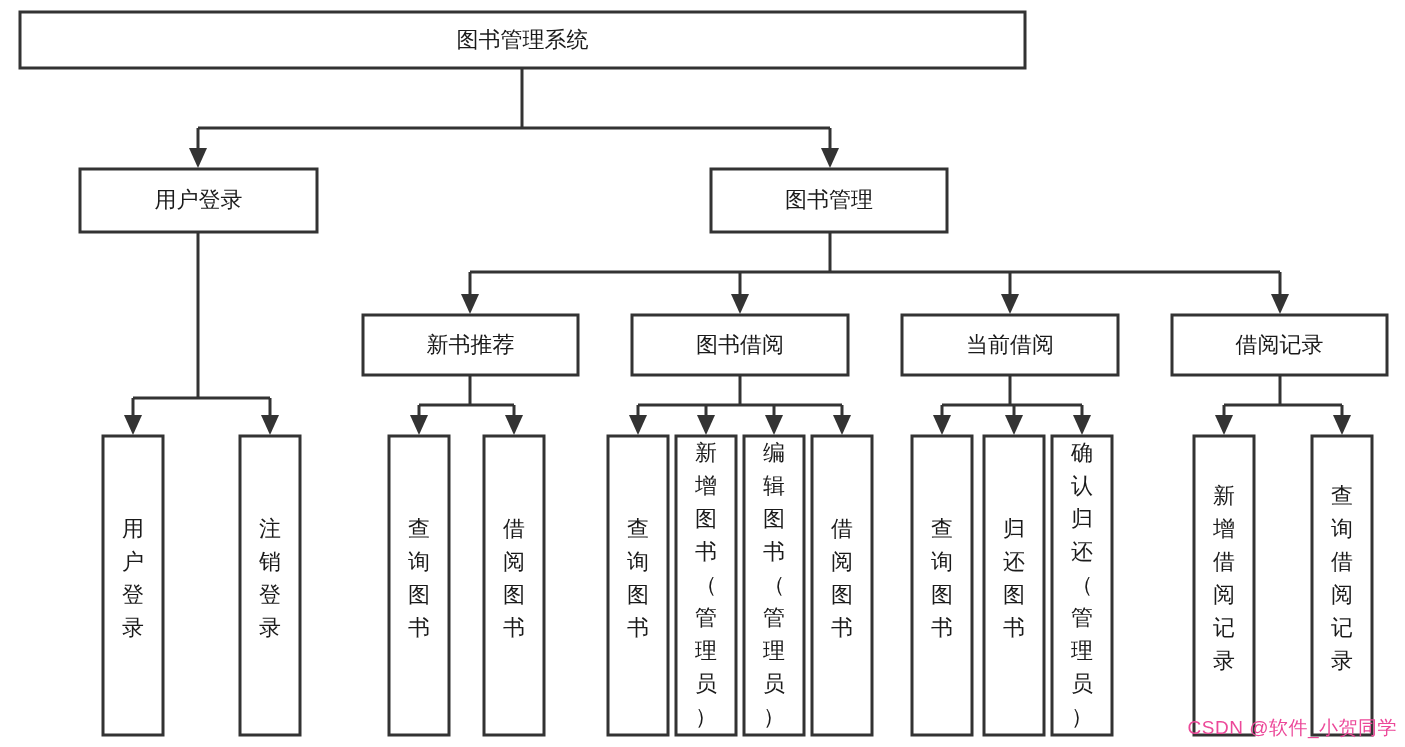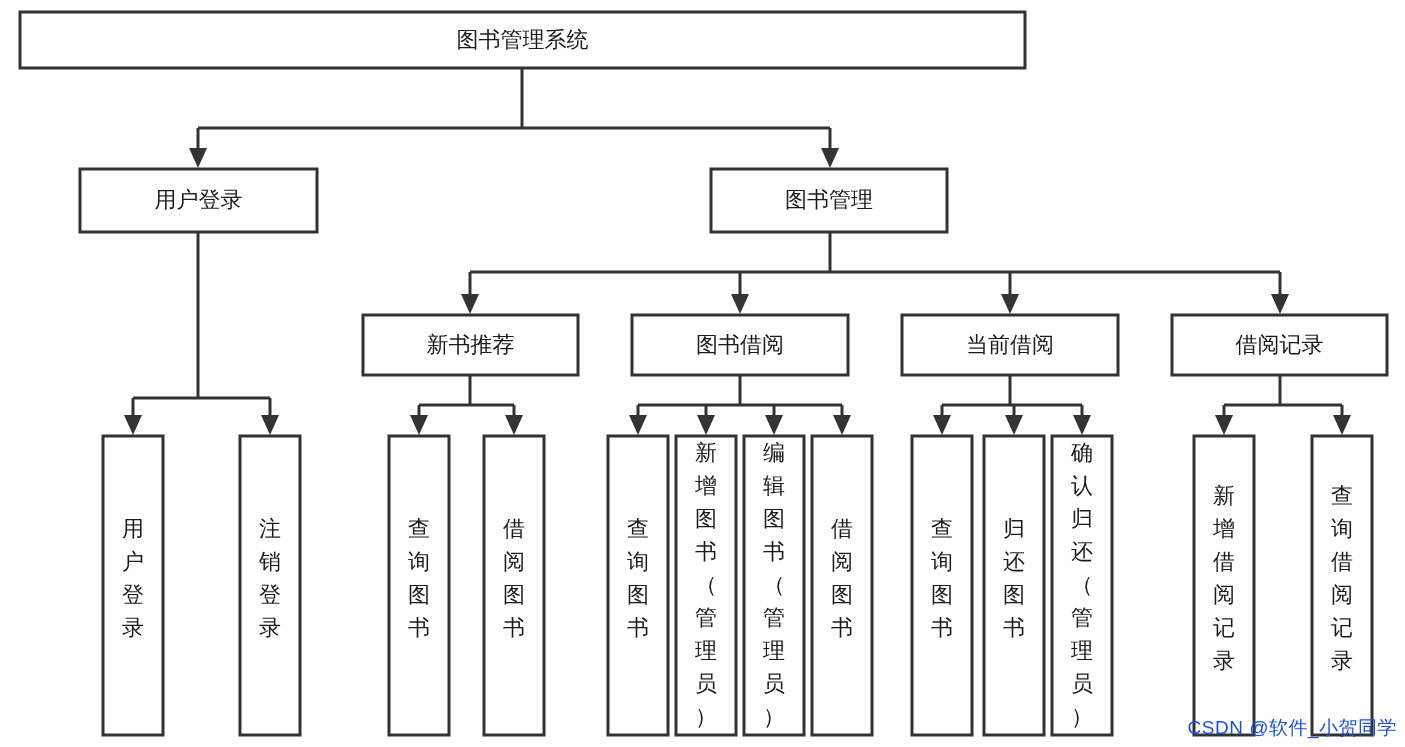--- a/index.html
+++ b/index.html
@@ -46,21 +46,21 @@
     stroke: #333333;
     stroke-width: 3;
     fill: none;
   }
   .watermark {
     position: absolute;
     right: 8px;
     bottom: 6px;
     font-family: "Liberation Sans", "DejaVu Sans", sans-serif;
     font-size: 19px;
-    color: #1d4ed8;
+    color: #ec4899;
     letter-spacing: 0.5px;
     white-space: nowrap;
     user-select: none;
   }
 </style>
 </head>
 <body>
 
 <div id="diagram-root">
   <svg class="diagram" viewBox="0 0 1405 747" xmlns="http://www.w3.org/2000/svg">

